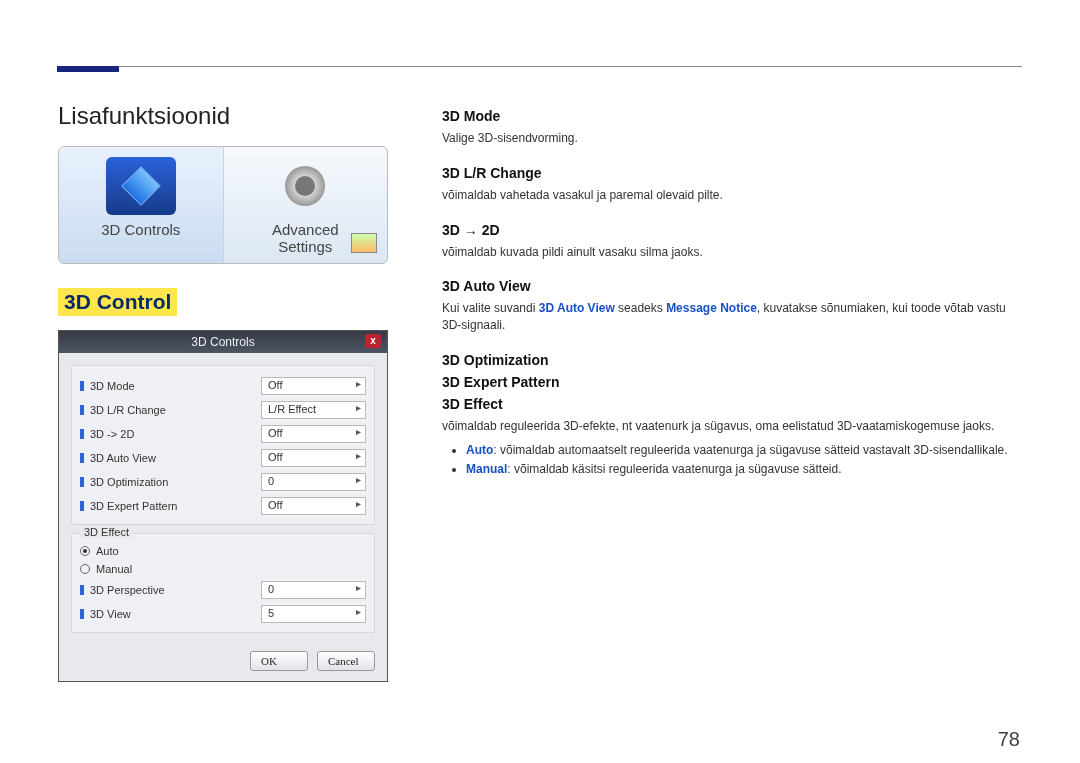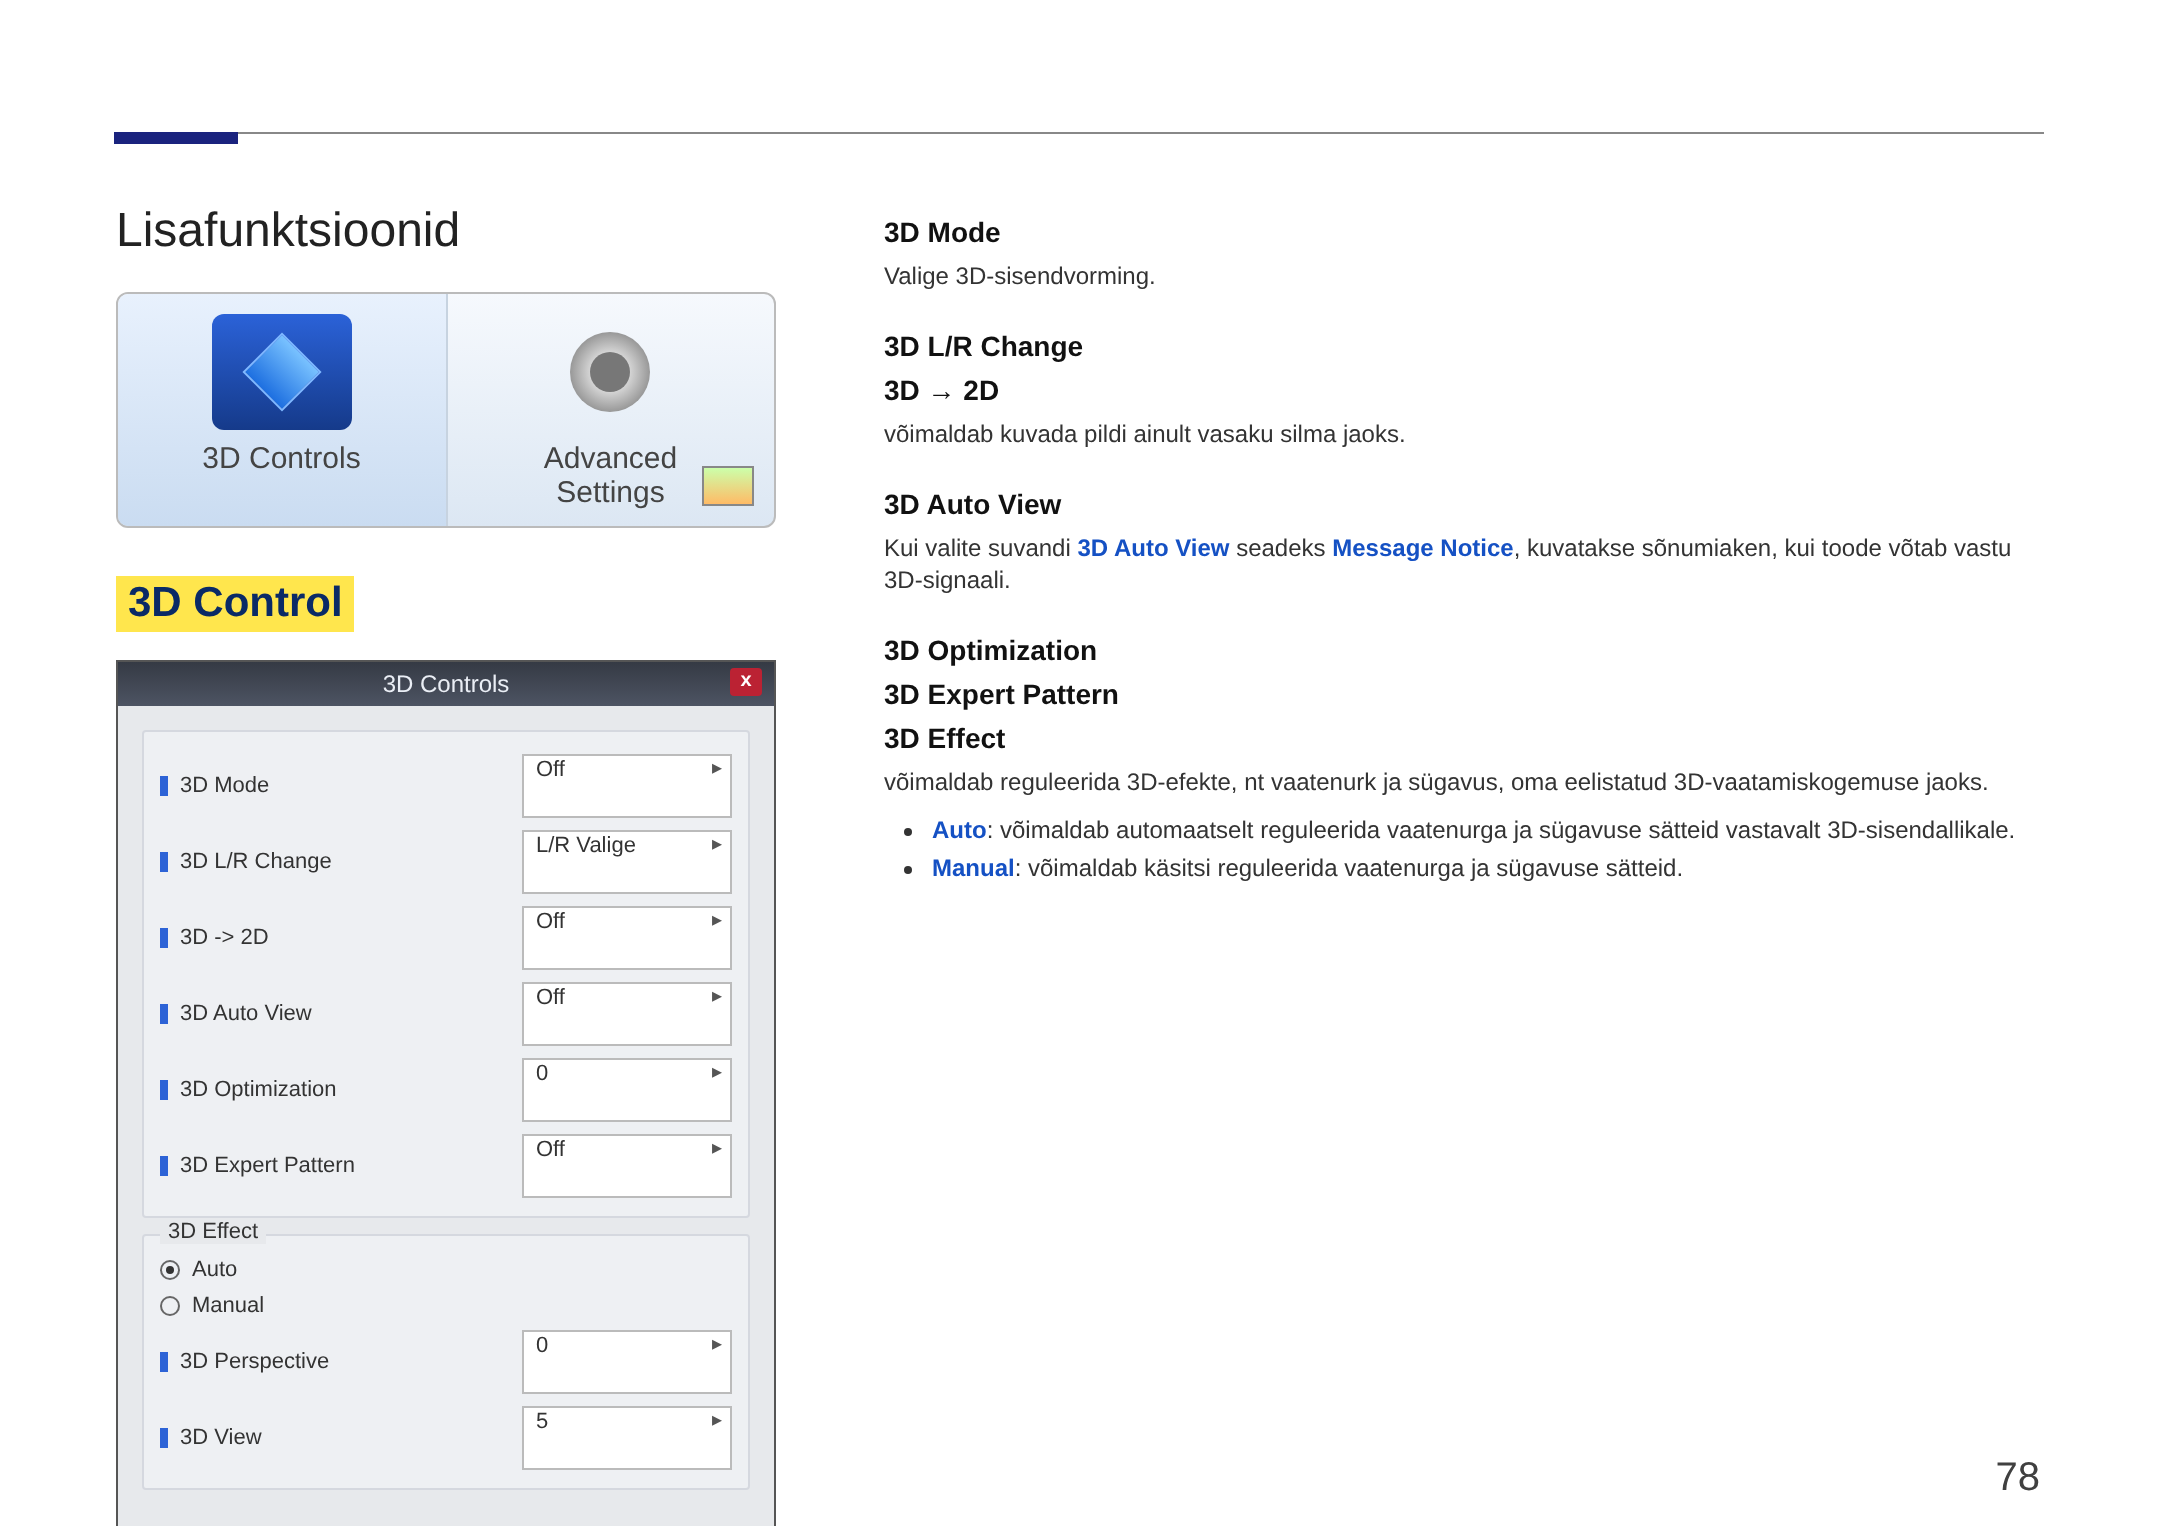--- a/index.html
+++ b/index.html
@@ -123,21 +123,21 @@
     top: -8px; left: 8px;
     font-size: 11px;
     background: #e7e9ec;
     padding: 0 4px;
     color:#333;
   }
   .row { display:flex; align-items:center; padding:3px 0; }
   .row .bullet { width:4px;height:10px;background:#2d63d6;margin-right:6px; }
   .row .lbl { flex:1; color:#333; }
   .row .val {
-    width: 105px; height:32px; border:1px solid #bbb; background:#fff;
+    width: 105px; height:18px; border:1px solid #bbb; background:#fff;
     padding:1px 14px 1px 6px; font-size:11px; position:relative;
     color:#333;
   }
   .row .val::after{
     content:"▸"; position:absolute; right:4px; top:0; color:#555; font-size:10px;
   }
   .radio { width:10px;height:10px;border:1px solid #666;border-radius:50%;margin-right:6px;position:relative; }
   .radio.checked::after{ content:"";position:absolute;inset:2px;background:#333;border-radius:50%; }
   .buttons { text-align:right; padding-top:10px; }
   .buttons .btn {
@@ -193,21 +193,21 @@
       <div class="body">
         <div class="fieldset-border">
           <div class="row">
               <span class="bullet"></span>
               <span class="lbl">3D Mode</span>
               <span class="val">Off</span>
             </div>
           <div class="row">
               <span class="bullet"></span>
               <span class="lbl">3D L/R Change</span>
-              <span class="val">L/R Valige</span>
+              <span class="val">L/R Effect</span>
             </div>
           <div class="row">
               <span class="bullet"></span>
               <span class="lbl">3D -&gt; 2D</span>
               <span class="val">Off</span>
             </div>
           <div class="row">
               <span class="bullet"></span>
               <span class="lbl">3D Auto View</span>
               <span class="val">Off</span>
@@ -250,20 +250,21 @@
         </div>
       </div>
     </div>
   </div>
 
   <div class="right-col">
     <div class="h3">3D Mode</div>
     <div class="desc">Valige 3D-sisendvorming.</div>
 
     <div class="h3">3D L/R Change</div>
+    <div class="desc">võimaldab vahetada vasakul ja paremal olevaid pilte.</div>
 
     <div class="h3">3D → 2D</div>
     <div class="desc">võimaldab kuvada pildi ainult vasaku silma jaoks.</div>
 
     <div class="h3">3D Auto View</div>
     <div class="desc">
       <span>Kui valite suvandi </span><span class="term">3D Auto View</span><span> seadeks </span><span class="term">Message Notice</span><span>, kuvatakse sõnumiaken, kui toode võtab vastu 3D-signaali.</span>
     </div>
 
     <div class="h3">3D Optimization</div>

